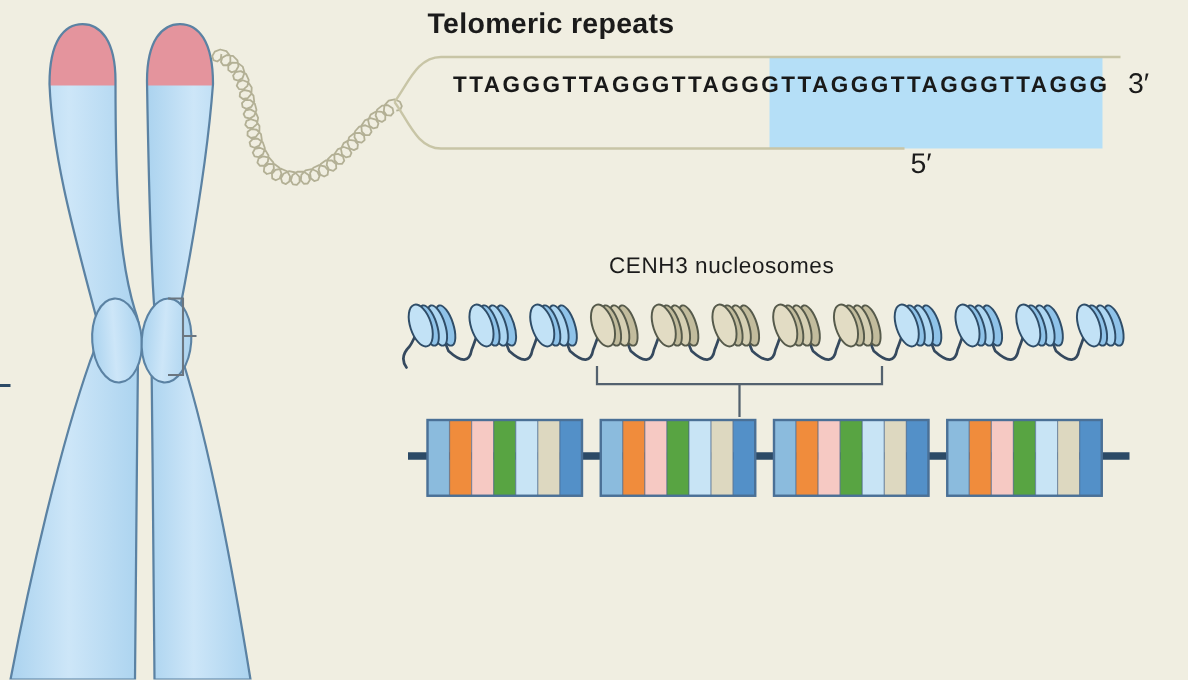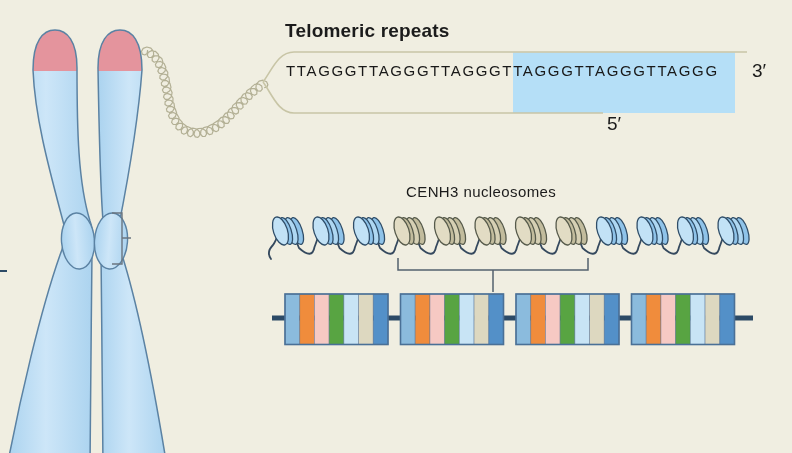--- a/index.html
+++ b/index.html
@@ -1,21 +1,21 @@
 <!DOCTYPE html>
 <html><head>
 <meta charset="utf-8">
 <style>
   html,body{margin:0;padding:0;}
   body{
     width:792px;height:453px;position:relative;overflow:hidden;
     background:#f0eee1;
     font-family:"Liberation Sans","DejaVu Sans",sans-serif;
   }
-  #stage{position:absolute;inset:0;margin-top:14px;}
+  #stage{position:absolute;inset:0;}
   svg{position:absolute;left:0;top:0;}
   .txt{position:absolute;color:#1b1b1b;line-height:1;white-space:nowrap;}
   .title-bold{font-size:19px;font-weight:700;letter-spacing:.2px;}
   .title-reg{font-size:15px;font-weight:400;letter-spacing:.4px;}
   .seq{font-size:15px;letter-spacing:1.65px;font-weight:400;color:#191919;}
   .prime{font-size:19px;font-weight:400;}
 </style>
 </head>
 <body>
 
@@ -186,17 +186,17 @@
           <rect x="675.64" y="280" width="14.71" height="50.5" fill="#58a442" stroke="rgba(70,100,140,0.5)" stroke-width="0.8"></rect>
           <rect x="690.36" y="280" width="14.71" height="50.5" fill="#c8e4f5" stroke="rgba(70,100,140,0.5)" stroke-width="0.8"></rect>
           <rect x="705.07" y="280" width="14.71" height="50.5" fill="#ddd8c0" stroke="rgba(70,100,140,0.5)" stroke-width="0.8"></rect>
           <rect x="719.79" y="280" width="14.71" height="50.5" fill="#5390c8" stroke="rgba(70,100,140,0.5)" stroke-width="0.8"></rect>
           <rect x="631.5" y="280" width="103" height="50.5" fill="none" stroke="#4a7096" stroke-width="1.6"></rect>
         </g>
       </g>
   </svg>
 
   <div class="txt title-bold" style="left:285px;top:7px;">Telomeric repeats</div>
-  <div class="txt seq" style="left:286px;top:49px;">TTAGGGTTAGGGTTAGGGTTAGGGTTAGGGTTAGGG</div>
+  <div class="txt seq" style="left:302px;top:49px;font-weight:bold;">TTAGGGTTAGGGTTAGGGTTAGGGTTAGGGTTAGGG</div>
   <div class="txt prime" style="left:752px;top:47px;">3′</div>
   <div class="txt prime" style="left:607px;top:100px;">5′</div>
   <div class="txt title-reg" style="left:406px;top:170px;">CENH3 nucleosomes</div>
 </div>
 
 </body></html>

